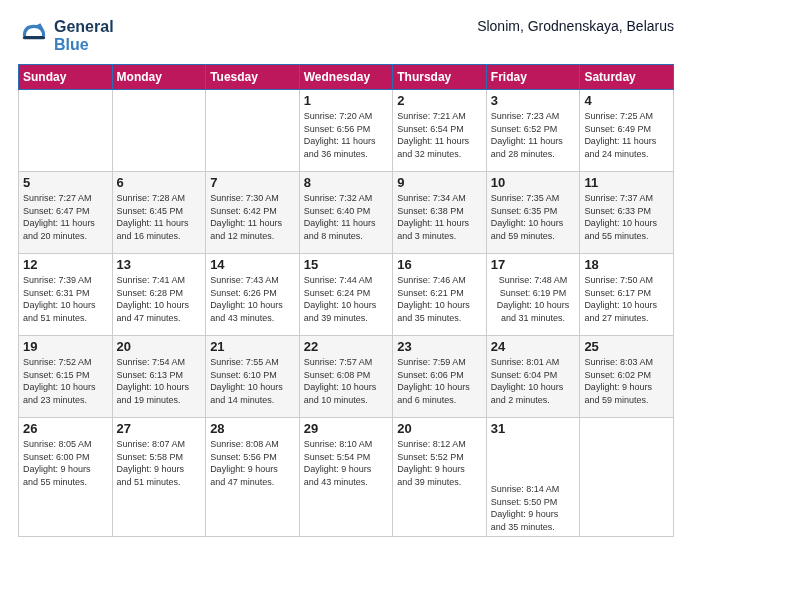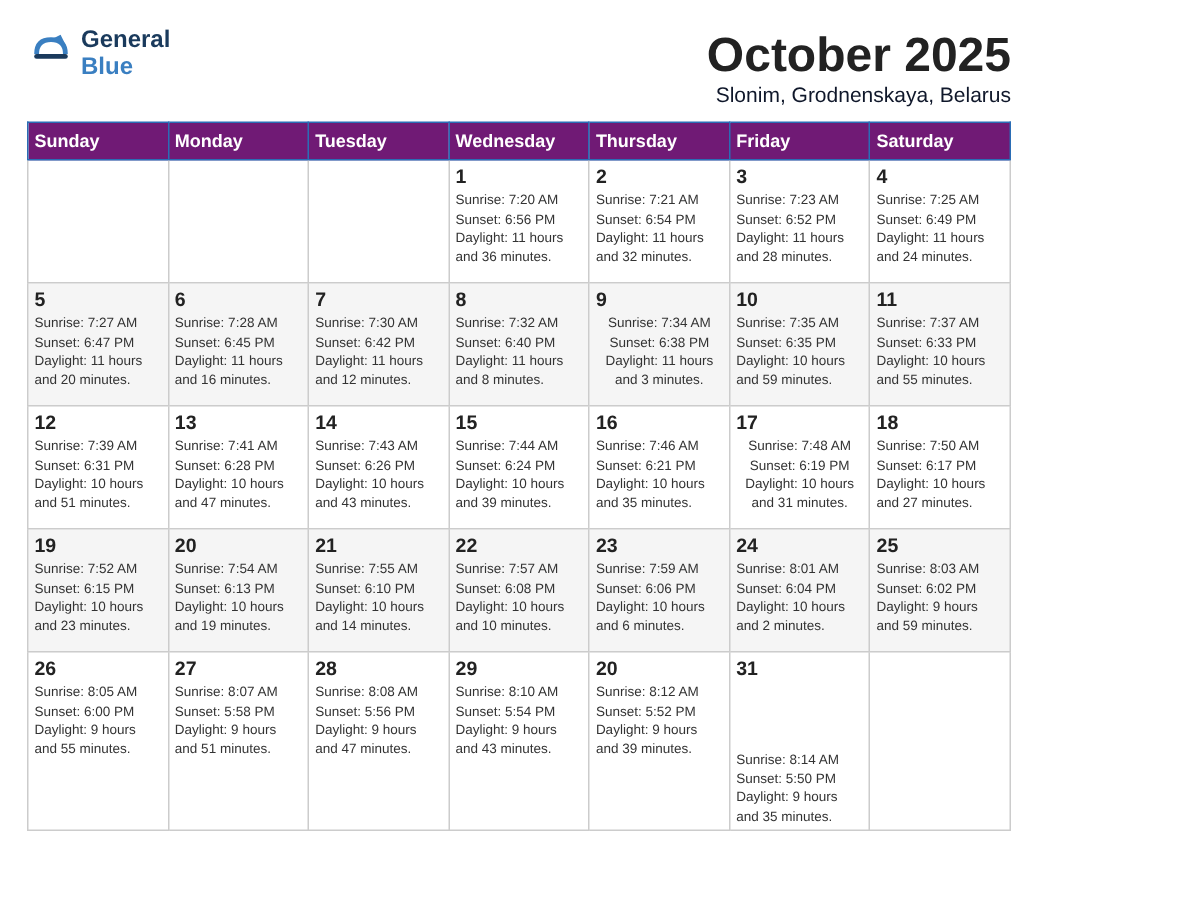--- a/index.html
+++ b/index.html
@@ -40,21 +40,21 @@
     .location {
       font-size: 14px;
       color: #0f172a;
     }
     table {
       width: 100%;
       border-collapse: collapse;
       table-layout: fixed;
     }
     th {
-      background-color: #701a75;
+      background-color: #be185d;
       color: #fff;
       font-size: 12px;
       font-weight: bold;
       padding: 5px 4px;
       text-align: left;
       border: 1px solid #2a6db5;
     }
     td {
       vertical-align: top;
       border: 1px solid #ccc;
@@ -98,21 +98,20 @@
         <path d="M8 20 Q8 8 20 8 Q32 8 32 20" fill="none" stroke="#3a7fc1" stroke-width="4"></path>
         <path d="M20 8 L28 4 L32 12" fill="#3a7fc1"></path>
         <rect x="6" y="20" width="28" height="4" rx="2" fill="#1a3a5c"></rect>
       </svg>
       <div>
         <div style="font-size:16px;font-weight:bold;color:#1a3a5c;">General</div>
         <div style="font-size:16px;font-weight:bold;color:#3a7fc1;">Blue</div>
       </div>
     </div>
     <div class="title-block">
-      <div class="month-title">October 2025</div>
       <div class="location">Slonim, Grodnenskaya, Belarus</div>
     </div>
   </div>
 
   <table>
     <thead>
       <tr>
       <th>Sunday</th>
           <th>Monday</th>
           <th>Tuesday</th>
@@ -180,21 +179,21 @@
           </td>
           <td>
             <span class="day-num">8</span>
             <div class="day-info" style="white-space: pre-line;">Sunrise: 7:32 AM
 Sunset: 6:40 PM
 Daylight: 11 hours
 and 8 minutes.</div>
           </td>
           <td>
             <span class="day-num">9</span>
-            <div class="day-info" style="white-space: pre-line; text-align: center;">Sunrise: 7:34 AM
+            <div class="day-info" style="white-space: pre-line;">Sunrise: 7:34 AM
 Sunset: 6:38 PM
 Daylight: 11 hours
 and 3 minutes.</div>
           </td>
           <td>
             <span class="day-num">10</span>
             <div class="day-info" style="white-space: pre-line;">Sunrise: 7:35 AM
 Sunset: 6:35 PM
 Daylight: 10 hours
 and 59 minutes.</div>

